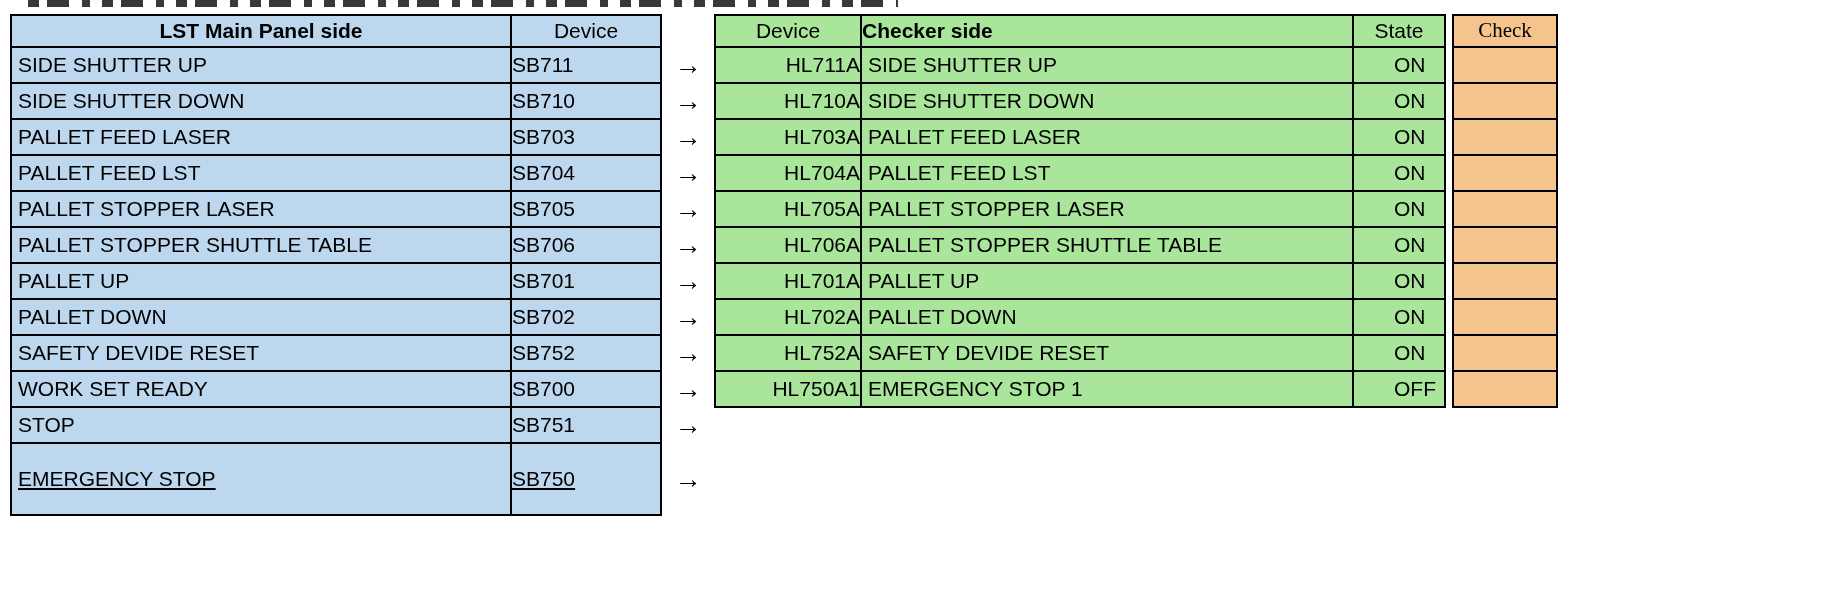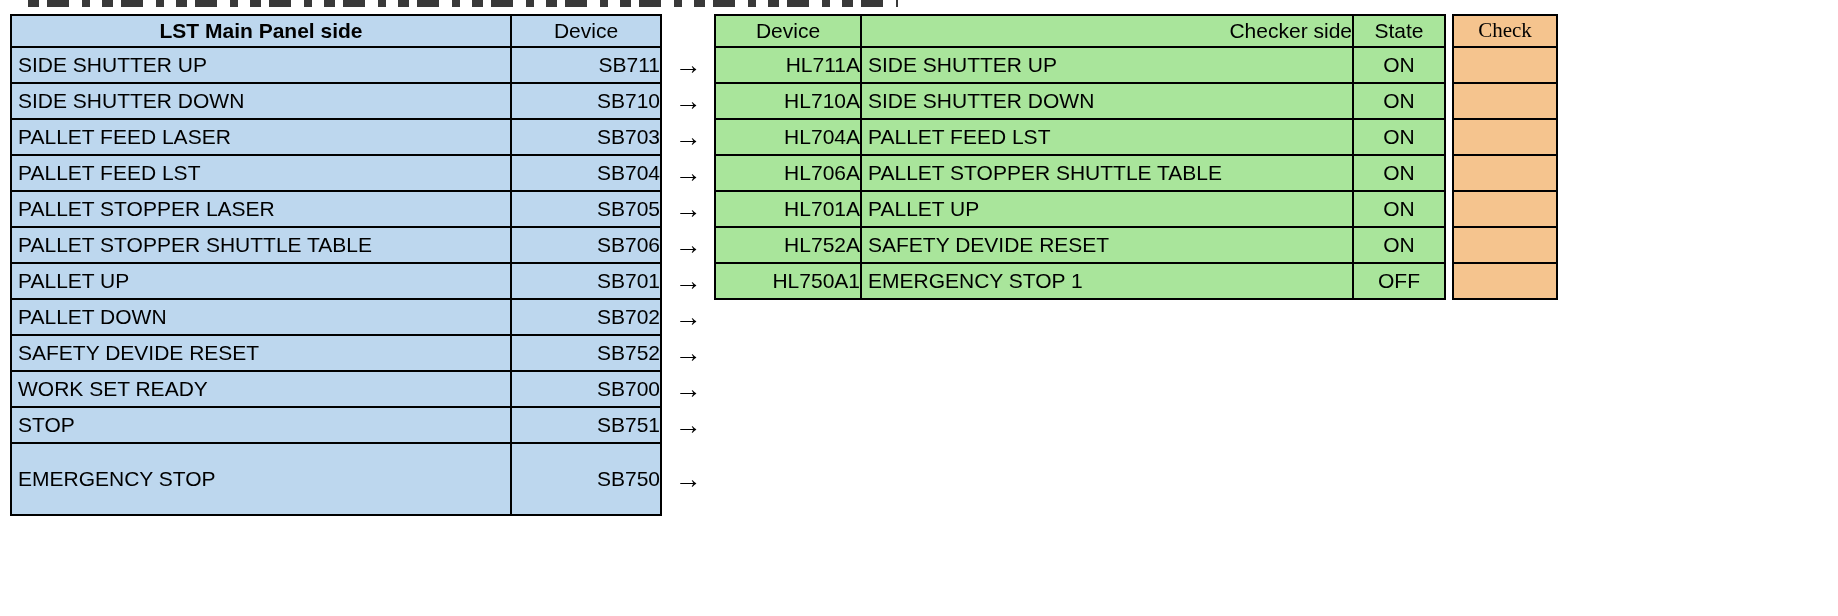--- a/index.html
+++ b/index.html
@@ -31,36 +31,36 @@
 
   table{border-collapse:collapse;table-layout:fixed;}
   th,td{
     border:2px solid var(--border);
     font-size:21px;line-height:1.1;
     white-space:nowrap;overflow:hidden;
     padding:0;vertical-align:middle;
   }
   thead th{height:30px;}
   tbody td{height:34px;}
-  td.tall{height:70px;}
+  td.tall{height:70px;text-decoration:underline;}
 
   
   .left-table th,.left-table td{background:var(--main-fill);}
   .left-table .lname-h{font-weight:bold;text-align:center;}
   .left-table .ldev-h{font-weight:400;text-align:center;}
   .left-table td.lname{text-align:left;padding-left:6px;}
-  .left-table td.ldev{text-align:right;}
+  .left-table td.ldev{text-align:left;}
 
   
   .right-table th,.right-table td{background:var(--checker-fill);}
-  .right-table .rname-h{font-weight:normal;text-align:right;}
+  .right-table .rname-h{font-weight:bold;text-align:left;}
   .right-table .rdev-h,.right-table .state-h,.right-table .check-h{font-weight:400;text-align:center;}
   .right-table td.rdev{text-align:right;}
   .right-table td.rname{text-align:left;padding-left:6px;}
-  .right-table td.state{text-align:center;}
+  .right-table td.state{padding-left:40px;}
   .right-table th.check-h,.right-table td.check{background:var(--check-fill);font-family:Liberation Serif, serif;}
   .right-table th.spacer,.right-table td.spacer{border:none;background:transparent;}
 
   
   .arrows{width:52px;display:flex;flex-direction:column;padding-top:33px;}
   .arrow-slot{height:36px;display:flex;align-items:center;justify-content:center;}
   .arrow-slot.tall-slot{height:72px;}
   .arrow{font-size:27px;line-height:1;}
 </style>
 </head>
@@ -199,36 +199,57 @@
     <td class="check"></td>
   </tr>
           <tr>
     <td class="rdev">HL710A</td>
     <td class="rname">SIDE SHUTTER DOWN</td>
     <td class="state">ON</td>
     <td class="spacer"></td>
     <td class="check"></td>
   </tr>
           <tr>
+    <td class="rdev">HL703A</td>
+    <td class="rname">PALLET FEED LASER</td>
+    <td class="state">ON</td>
+    <td class="spacer"></td>
+    <td class="check"></td>
+  </tr>
+          <tr>
     <td class="rdev">HL704A</td>
     <td class="rname">PALLET FEED LST</td>
     <td class="state">ON</td>
     <td class="spacer"></td>
     <td class="check"></td>
   </tr>
           <tr>
+    <td class="rdev">HL705A</td>
+    <td class="rname">PALLET STOPPER LASER</td>
+    <td class="state">ON</td>
+    <td class="spacer"></td>
+    <td class="check"></td>
+  </tr>
+          <tr>
     <td class="rdev">HL706A</td>
     <td class="rname">PALLET STOPPER SHUTTLE TABLE</td>
     <td class="state">ON</td>
     <td class="spacer"></td>
     <td class="check"></td>
   </tr>
           <tr>
     <td class="rdev">HL701A</td>
     <td class="rname">PALLET UP</td>
+    <td class="state">ON</td>
+    <td class="spacer"></td>
+    <td class="check"></td>
+  </tr>
+          <tr>
+    <td class="rdev">HL702A</td>
+    <td class="rname">PALLET DOWN</td>
     <td class="state">ON</td>
     <td class="spacer"></td>
     <td class="check"></td>
   </tr>
           <tr>
     <td class="rdev">HL752A</td>
     <td class="rname">SAFETY DEVIDE RESET</td>
     <td class="state">ON</td>
     <td class="spacer"></td>
     <td class="check"></td>

